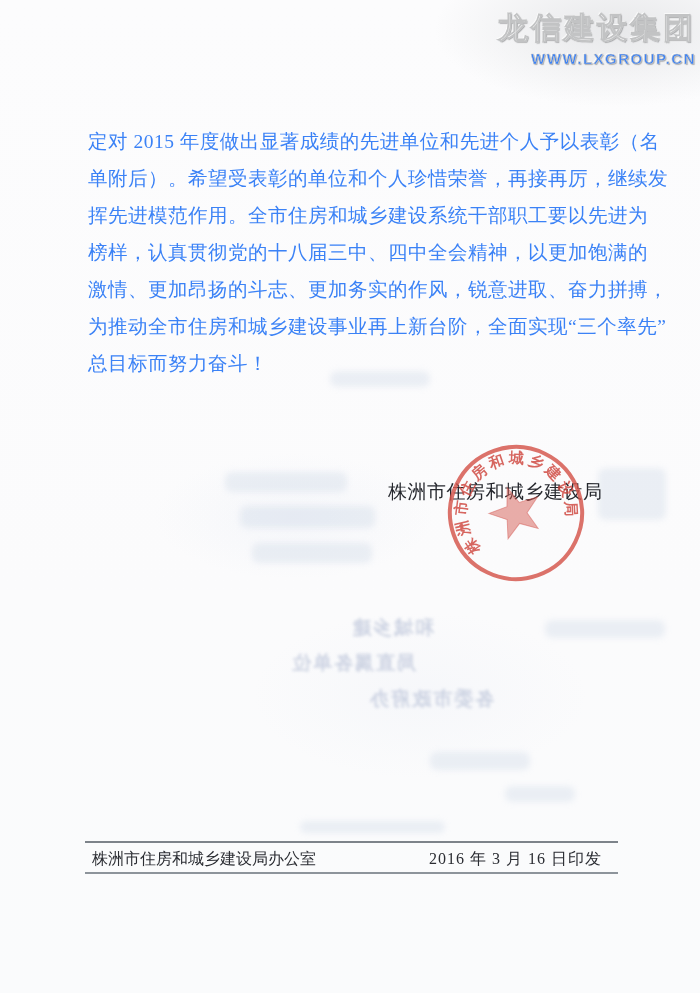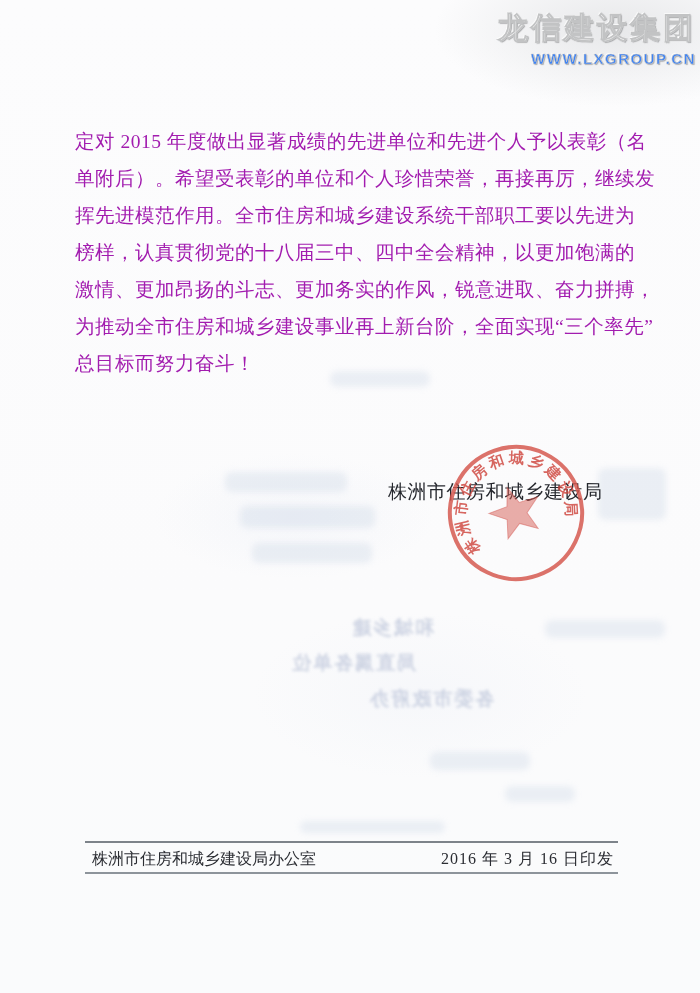--- a/index.html
+++ b/index.html
@@ -23,22 +23,22 @@
     text-shadow:1px 1px 1px #a8a9ab, -1px -1px 1px #ffffff, 0 0 2px #d8d8d8;
   }
   .wm-url {
     margin-top:1px; font-size:15px; font-weight:bold; letter-spacing:1.5px; color:#3b82f6;
     -webkit-text-stroke:0.6px #c6c7c8;
     text-shadow:1px 1px 1px #aaabad, -1px -1px 1px #ffffff;
   }
 
   
   .body-text {
-    position:absolute; left:75px; top:123px; width:540px;
-    font-size:19.5px; line-height:37px; color:#a21caf;
+    position:absolute; left:88px; top:123px; width:540px;
+    font-size:19.5px; line-height:37px; color:#3b82f6;
     white-space:pre; letter-spacing:0.5px;
   }
 
   .sig-org  { position:absolute; left:388px; top:479px; font-size:19px; letter-spacing:0.5px; color:#26282e; }
   .sig-date { position:absolute; left:427px; top:511px; font-size:19px; letter-spacing:1px; color:#26282e; }
 
   
   .seal { position:absolute; left:441px; top:438px; width:150px; height:150px; opacity:0.82; }
   .seal text { font-family:"Liberation Serif","DejaVu Serif",serif; font-weight:bold; }
 
@@ -53,21 +53,21 @@
 
   
   .footer-rule-top { position:absolute; left:85px; top:841px; width:533px; height:2px; background:#7d838a; }
   .footer-rule-bottom { position:absolute; left:85px; top:872px; width:533px; height:2px; background:#8d949b; }
   .footer-row {
     position:absolute; left:85px; top:849px; width:533px;
     display:flex; justify-content:space-between; align-items:center;
     font-size:16px; color:#2b2d33;text-align:right;
   }
   .footer-left  { margin-left:7px; letter-spacing:0; }
-  .footer-right { margin-right:4px; letter-spacing:1px; }
+  .footer-right { margin-right:16px; letter-spacing:1px; }
 </style>
 </head>
 <body>
 
 <div class="paper">
 
   <div class="watermark">
     <div class="wm-company">龙信建设集团</div>
     <div class="wm-url">WWW.LXGROUP.CN</div>
   </div>

